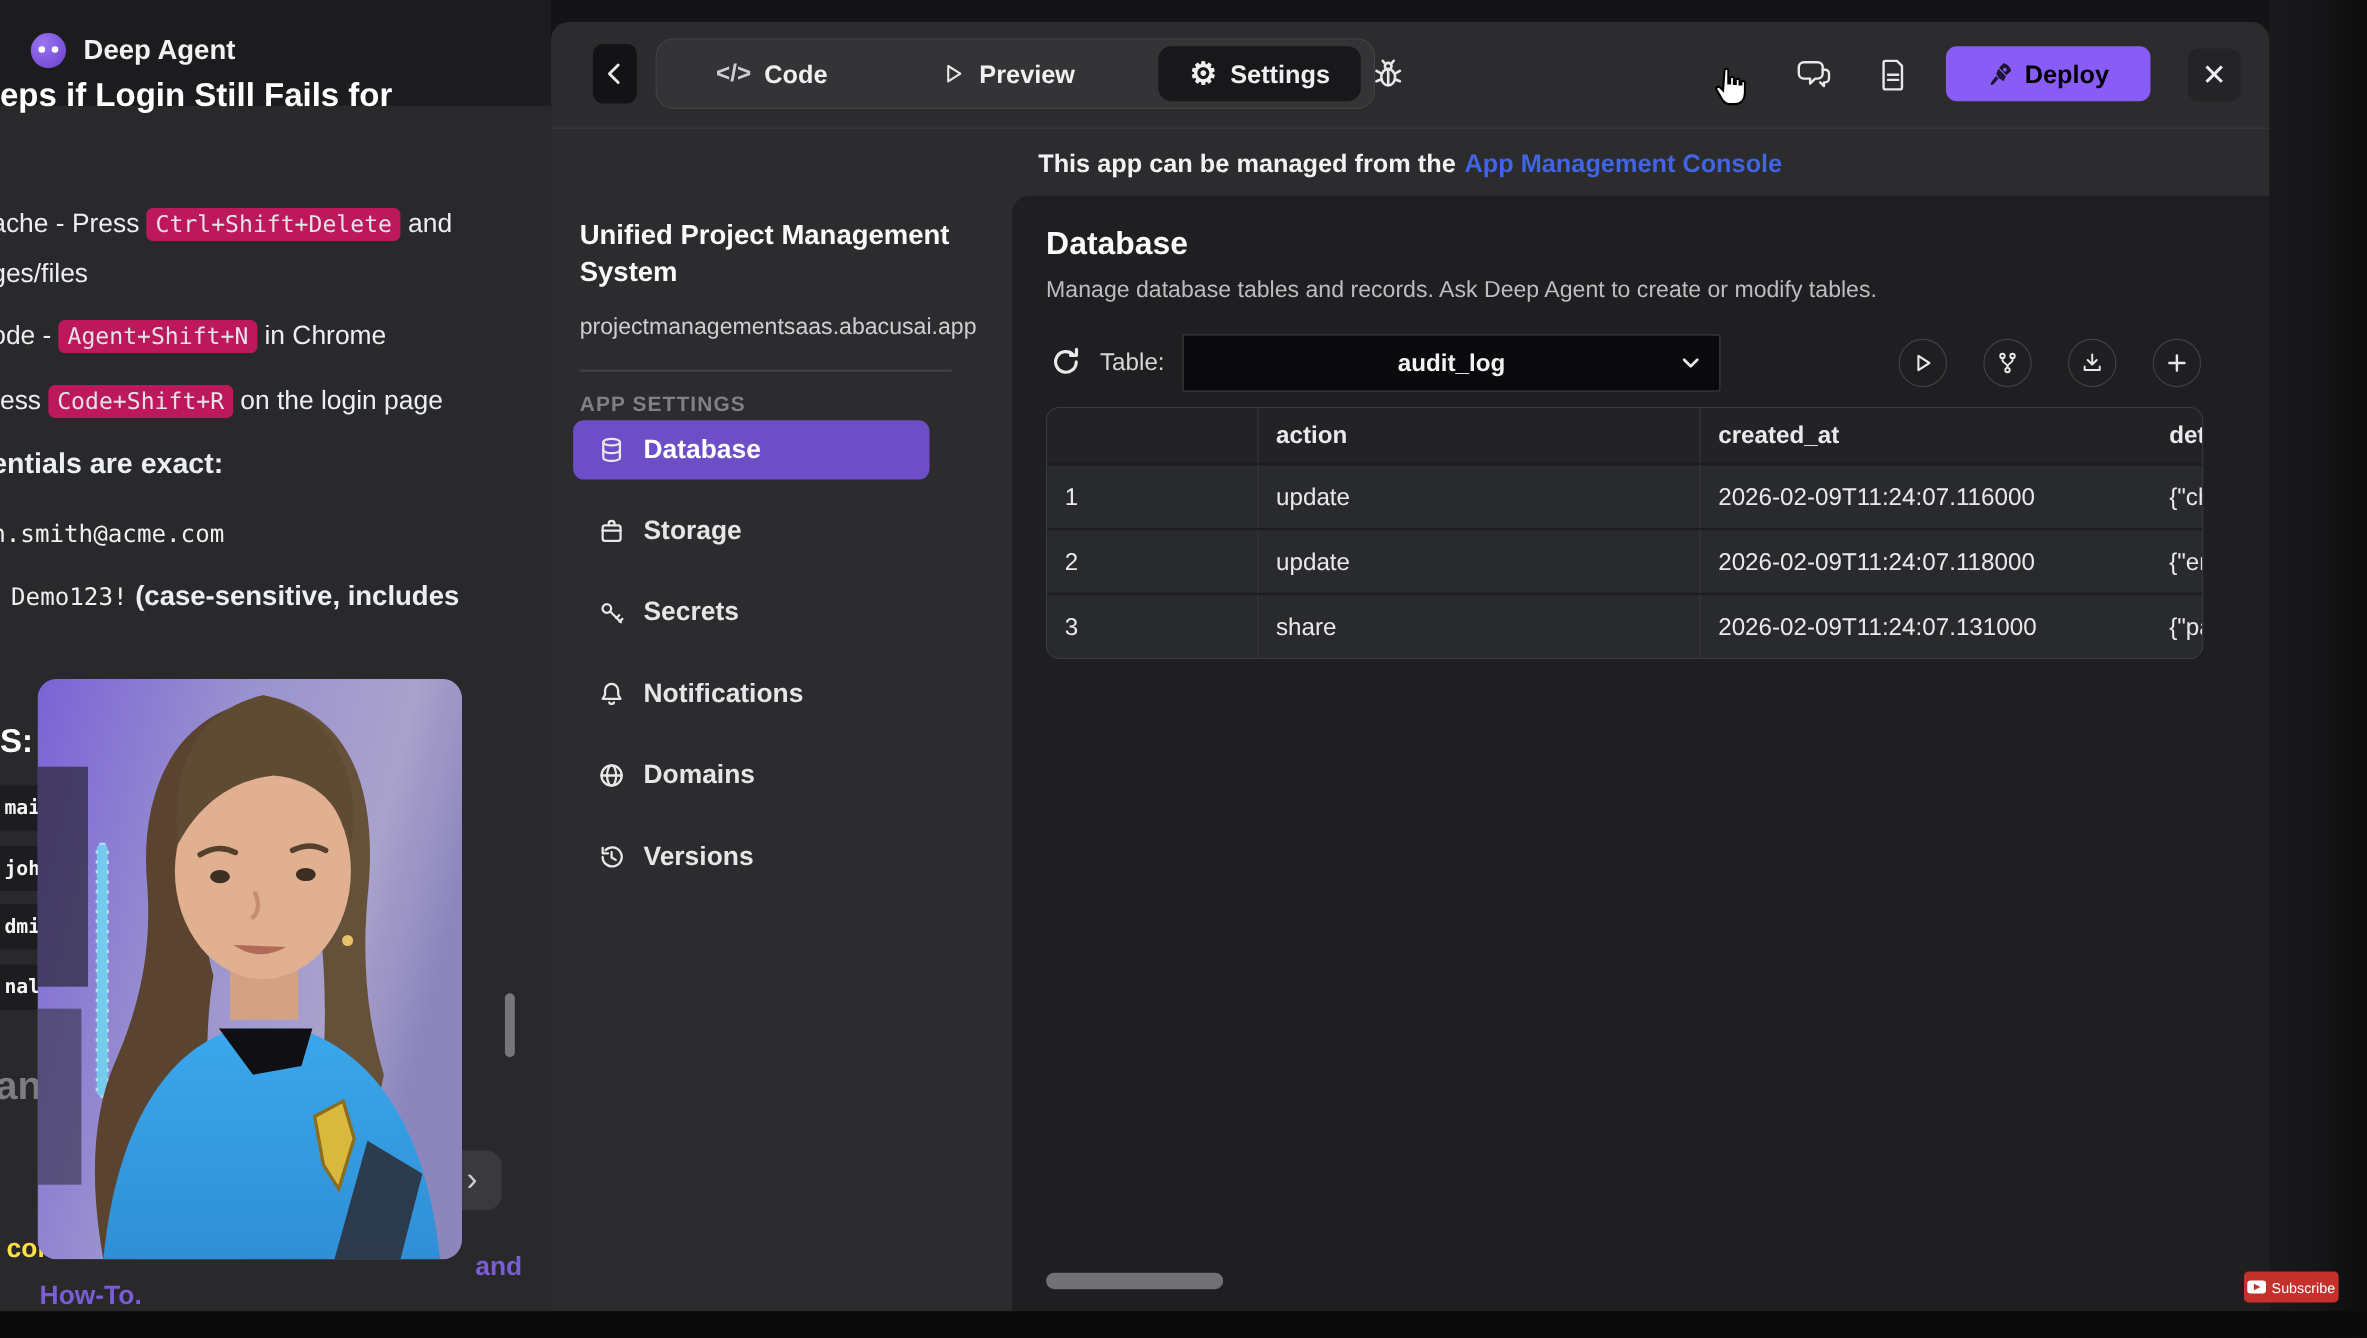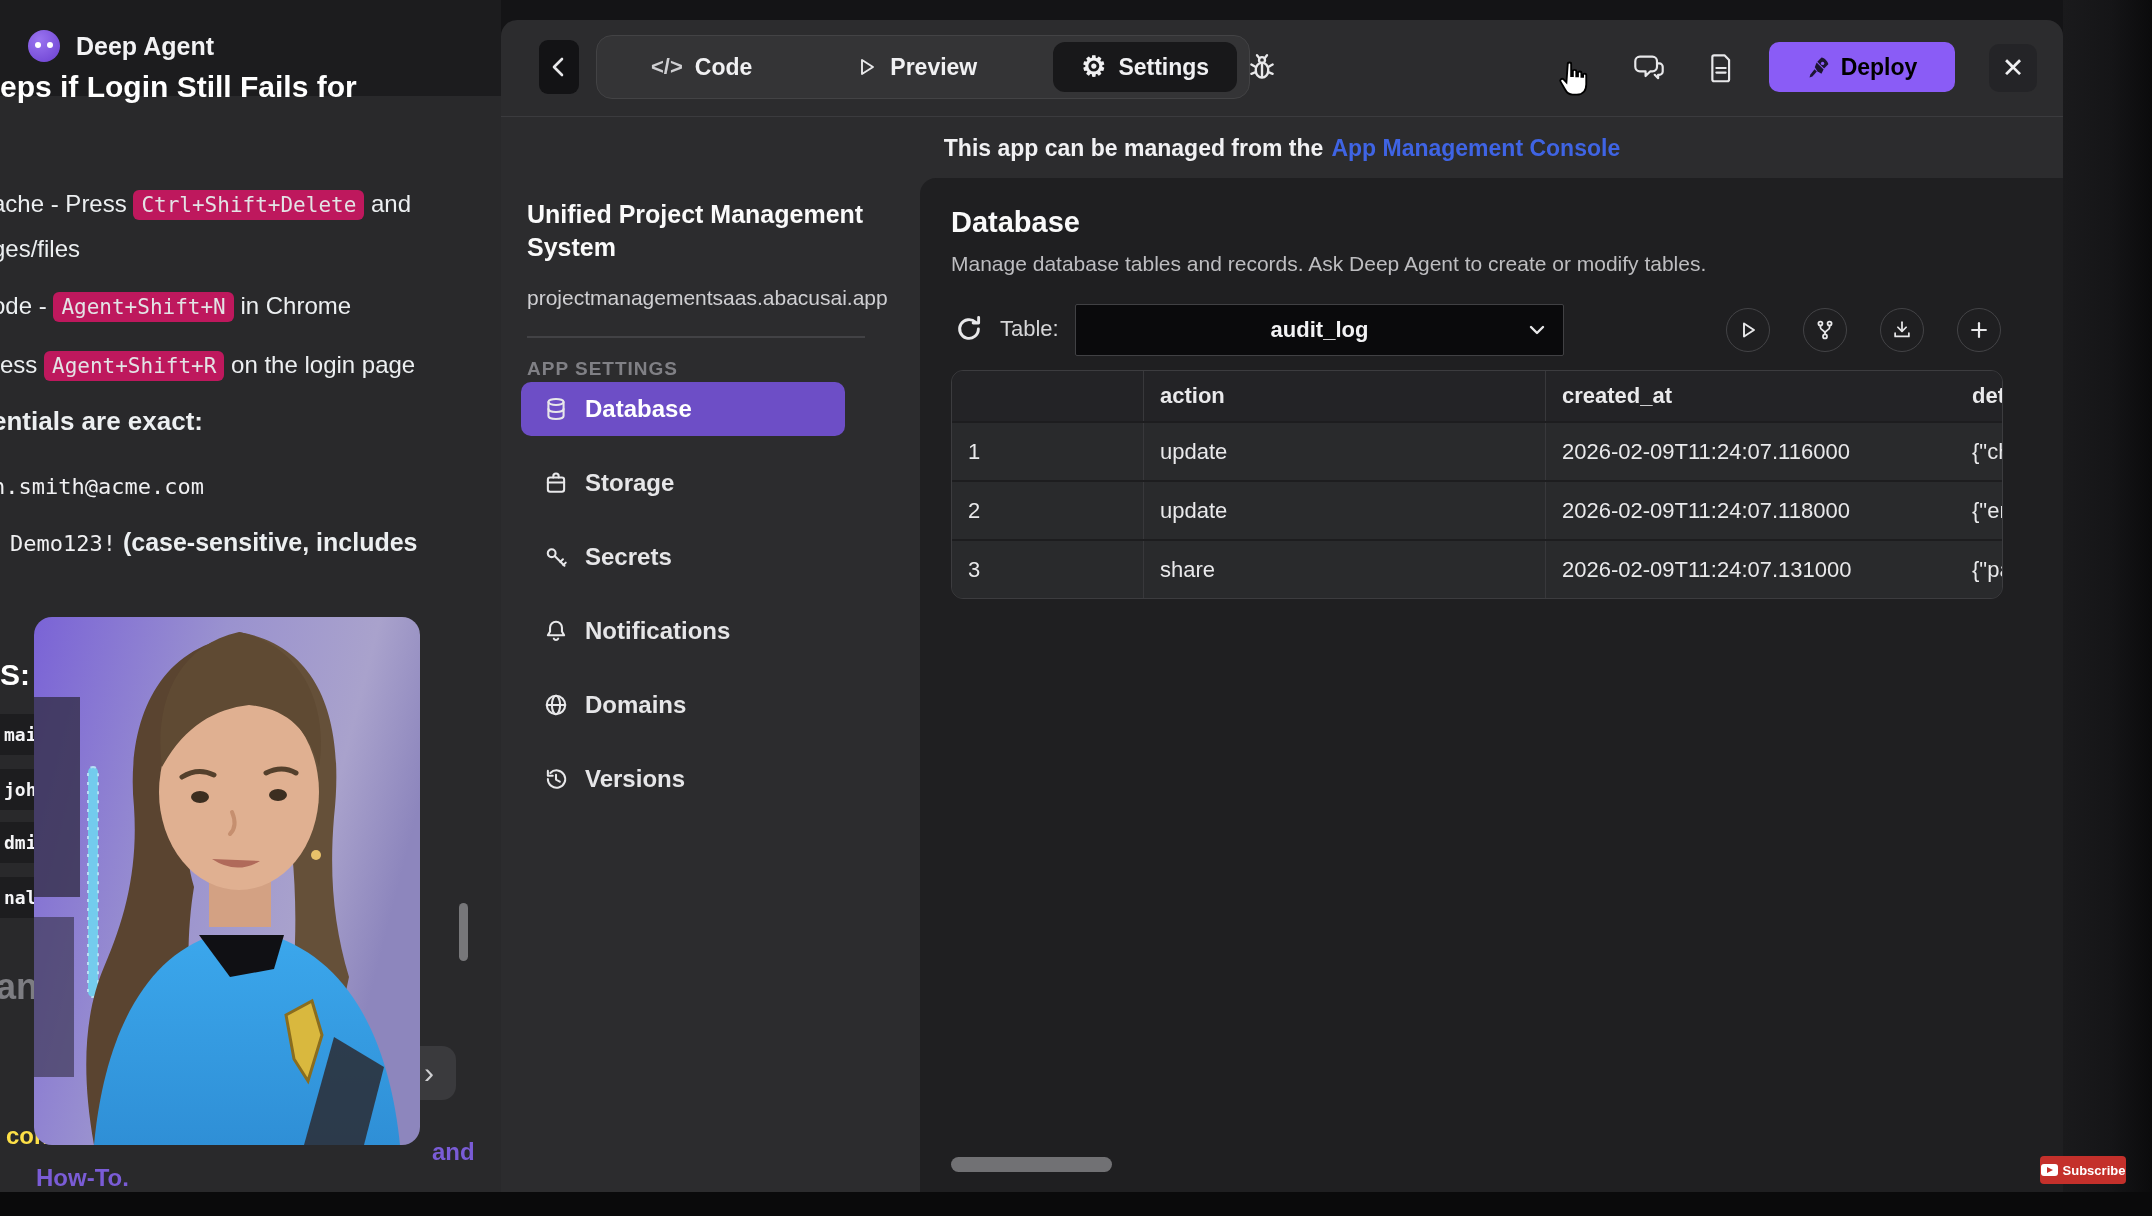--- a/index.html
+++ b/index.html
@@ -92,21 +92,21 @@
 
   
   .right-strip{position:absolute;left:2063px;top:0;width:89px;height:1216px;
                background:linear-gradient(90deg,#1a1a1c 0%,#151517 55%,#0b0b0c 100%);}
   .bottom-bar{position:absolute;left:0;top:1192px;width:2152px;height:24px;background:#0a0a0b;z-index:8;}
   .subscribe{position:absolute;left:2040px;top:1156px;width:86px;height:28px;background:#c4302b;border-radius:4px;
              display:flex;align-items:center;justify-content:center;gap:5px;z-index:9;}
   .subscribe .yt{width:17px;height:12px;background:#fff;border-radius:3px;position:relative;}
   .subscribe .yt:before{content:"";position:absolute;left:6px;top:3px;border-left:6px solid #c4302b;
              border-top:3px solid transparent;border-bottom:3px solid transparent;}
-  .subscribe span{font-size:13px;color:#fff;font-weight:700;}
+  .subscribe span{font-size:13px;color:#fff;font-weight:400;}
   .cursor{position:absolute;left:1552px;top:58px;z-index:10;}
   svg.icon{stroke:#e8e8ea;fill:none;stroke-width:1.9;stroke-linecap:round;stroke-linejoin:round;}
 </style>
 </head>
 <body>
 
 <div class="stage">
 
   <div class="chat-pane">
     <div class="chat-header">
@@ -120,21 +120,21 @@
     <div class="chat-line" style="top:190px">
       <span>ache - Press </span><span class="code-chip">Ctrl+Shift+Delete</span><span> and</span>
     </div>
     <div class="chat-line" style="top:235px">
       <span>ges/files</span>
     </div>
     <div class="chat-line" style="top:292px">
       <span>ode - </span><span class="code-chip">Agent+Shift+N</span><span> in Chrome</span>
     </div>
     <div class="chat-line" style="top:351px">
-      <span>ress </span><span class="code-chip">Agent+Shift+R</span><span> on the login page</span>
+      <span>ress </span><span class="code-chip">Code+Shift+R</span><span> on the login page</span>
     </div>
     <div class="chat-line bold" style="top:406px">
       <span>entials are exact:</span>
     </div>
     <div class="chat-line" style="top:472px">
       <span class="mono">n.smith@acme.com</span>
     </div>
     <div class="chat-line" style="top:528px;left:10px">
       <span class="mono">Demo123!</span><span style="font-size:25px;font-weight:700"> (case-sensitive, includes</span>
     </div>

